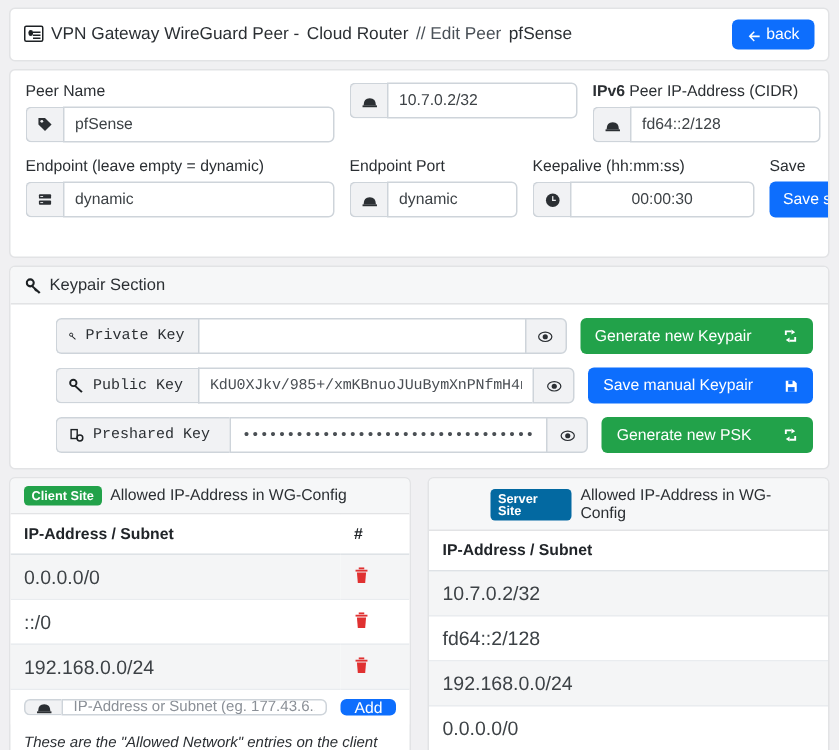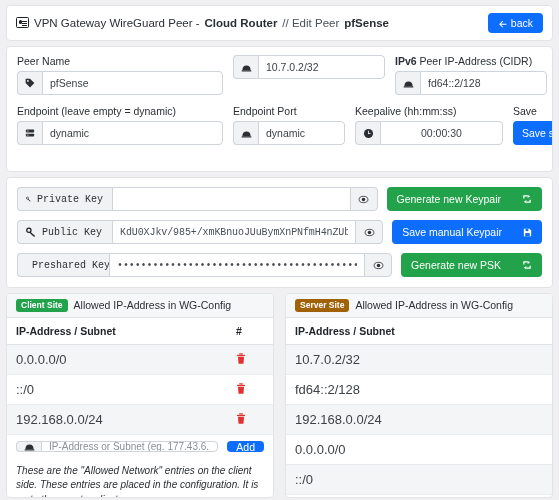--- a/index.html
+++ b/index.html
@@ -54,21 +54,21 @@
     background: #1d2124;
   }
   .title-icon::after {
     content: "";
     position: absolute;
     right: 1.4px; top: 2.6px;
     width: 4.6px; height: 1px;
     background: #1d2124;
     box-shadow: 0 2px 0 #1d2124, 0 4px 0 #1d2124;
   }
-  .t-strong { font-weight: bold; }
+  .t-strong { font-weight: normal; }
   .t-muted  { color: #495057; }
   .back-btn {
     background: #0d6efd;
     color: #fff;
     border: none;
     border-radius: 4px;
     font-size: 10.5px;
     padding: 4px 10px;
     display: inline-flex;
     align-items: flex-end;
@@ -169,20 +169,21 @@
     border-right: none;
     border-radius: 4px 0 0 4px;
     display: flex;
     align-items: center;
     gap: 6px;
     padding: 0 9px 0 8px;
     font-family: "Liberation Mono", monospace;
     font-size: 10px;
     color: #2b2f33;
     white-space: nowrap;
+    margin-left: 20px;
   }
   .key-label.w1 { width: 95px; }
   .key-input {
     flex: 1;
     border: 1px solid #ced4da;
     border-right: none;
     padding: 0 7px;
     font-size: 10px;
     font-family: "Liberation Mono", monospace;
     color: #4a4f54;
@@ -248,21 +249,21 @@
   }
   .badge {
     color: #fff;
     font-size: 8.5px;
     font-weight: bold;
     padding: 2px 5px;
     border-radius: 3px;
     line-height: 1;
   }
   .badge-client { background: #22a24a; }
-  .badge-server { background: #a16207; }
+  .badge-server { background: #0369a1; margin-left: 32px; }
   .tbl { width: 100%; border-collapse: collapse; }
   .tbl th {
     text-align: left;
     font-size: 10.5px;
     font-weight: bold;
     padding: 7px 9px;
     border-bottom: 1px solid #dee2e6;
     color: #212529;
     background: #fff;
   }
@@ -437,20 +438,28 @@
         <button class="save-btn">
           <span>Save settings</span>
 
         </button>
       </div>
 
     </div>
   </div>
 
   <div class="card">
+    <div class="card-header">
+      <svg class="icon-svg" width="11" height="11" viewBox="0 0 16 16">
+        <circle cx="4.6" cy="5.2" r="3.4" fill="none" stroke="#1d2124" stroke-width="2"></circle>
+        <path fill="#1d2124" d="M6.6 7.2 L14.6 14.4 L13 15.8 L5.2 8.6 Z"></path>
+        <rect x="9.4" y="10.6" width="3" height="1.7" fill="#1d2124" transform="rotate(45 9.4 10.6)"></rect>
+      </svg>
+      <span>Keypair Section</span>
+    </div>
 
     <div class="keypair-body">
 
       <div class="key-row">
         <span class="key-label w1">
           <svg class="icon-svg" width="10" height="10" viewBox="0 0 16 16">
             <circle cx="4.6" cy="5.2" r="3.4" fill="none" stroke="#1d2124" stroke-width="2"></circle>
             <path fill="#1d2124" d="M6.6 7.2 L14.6 14.4 L13 15.8 L5.2 8.6 Z"></path>
           </svg>
           <span>Private Key</span>
@@ -490,21 +499,21 @@
           <span>Save manual Keypair</span>
           <svg class="icon-svg" width="9" height="9" viewBox="0 0 16 16">
             <path fill="#ffffff" d="M1.5 1.5 H11.5 L14.5 4.5 V14.5 H1.5 Z"></path>
             <rect x="4.5" y="1.5" width="5" height="4" fill="#0d6efd"></rect>
             <rect x="4" y="9" width="8" height="5.5" fill="#0d6efd"></rect>
           </svg>
         </button>
       </div>
 
       <div class="key-row">
-        <span class="key-label w1" style="width:92px">
+        <span class="key-label w1" style="width:116px">
           <svg class="icon-svg" width="10" height="10" viewBox="0 0 16 16">
             <rect x="1.5" y="1.5" width="8" height="11" fill="#1d2124"></rect>
             <rect x="3" y="3" width="5" height="8" fill="#f1f2f4"></rect>
             <circle cx="11.6" cy="11.2" r="3.1" fill="none" stroke="#1d2124" stroke-width="1.6"></circle>
           </svg>
           <span>Preshared Key</span>
         </span>
         <input class="key-input" type="text" value="•••••••••••••••••••••••••••••••••••••••••••" style="">
         <span class="eye-btn">
           <svg class="icon-svg" width="11" height="11" viewBox="0 0 16 16">

